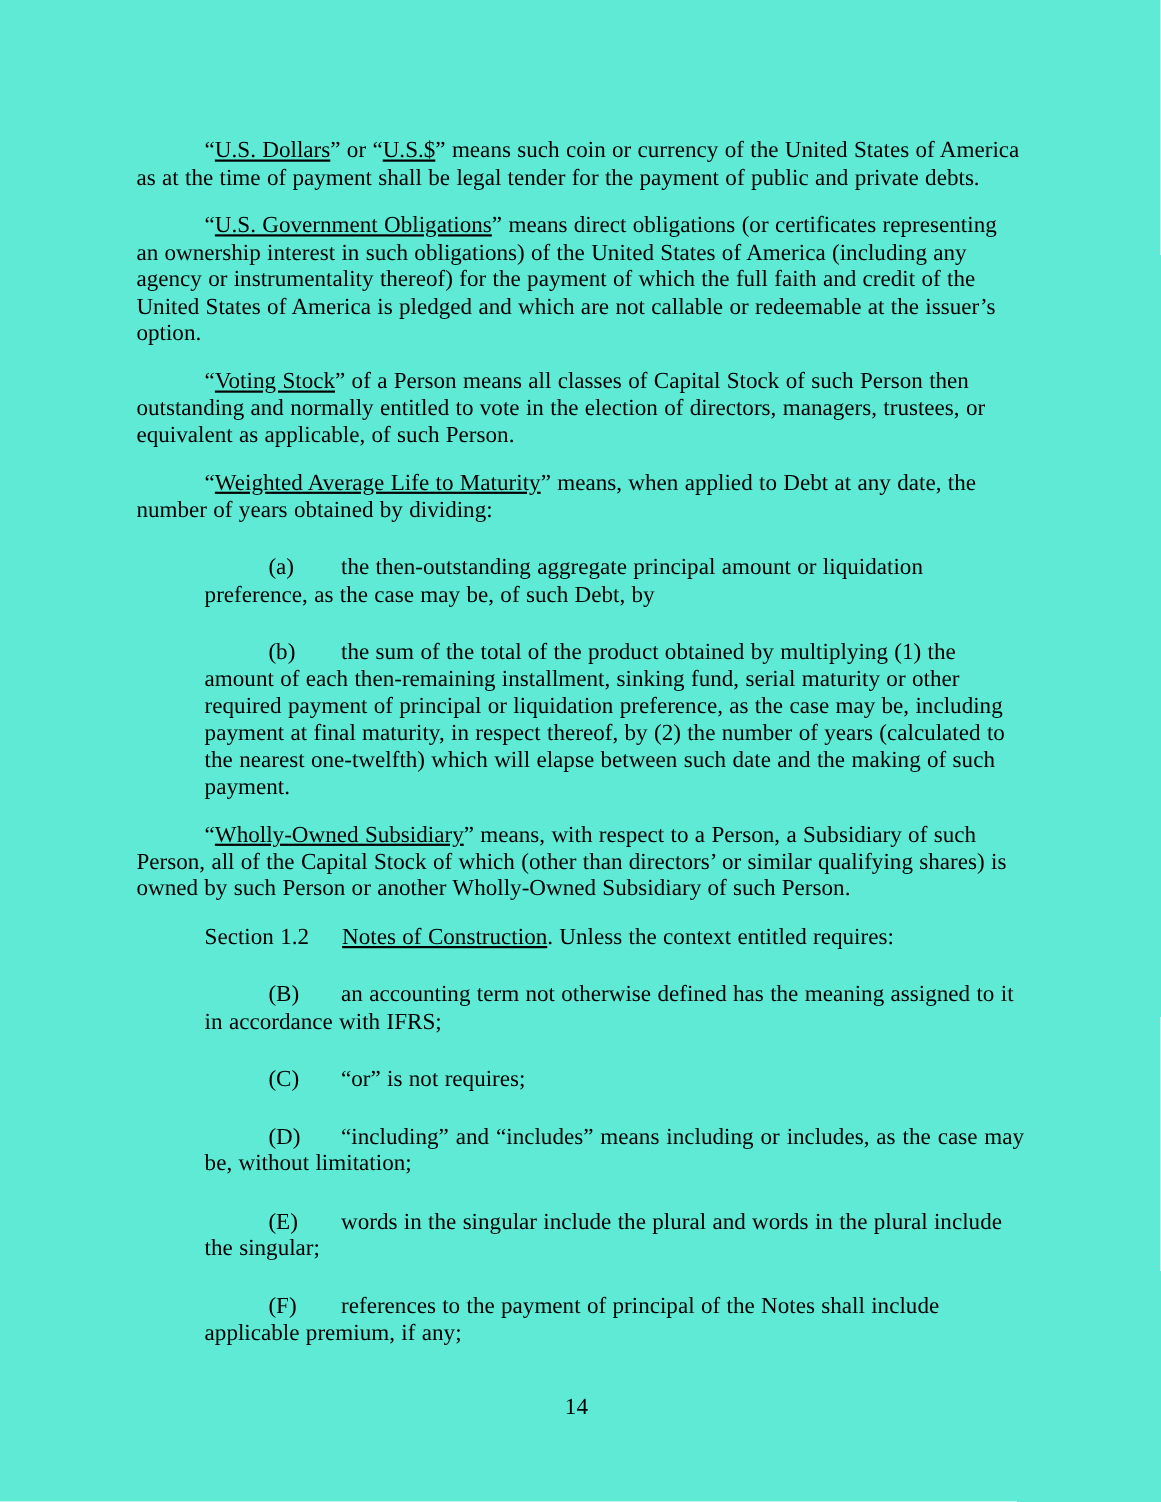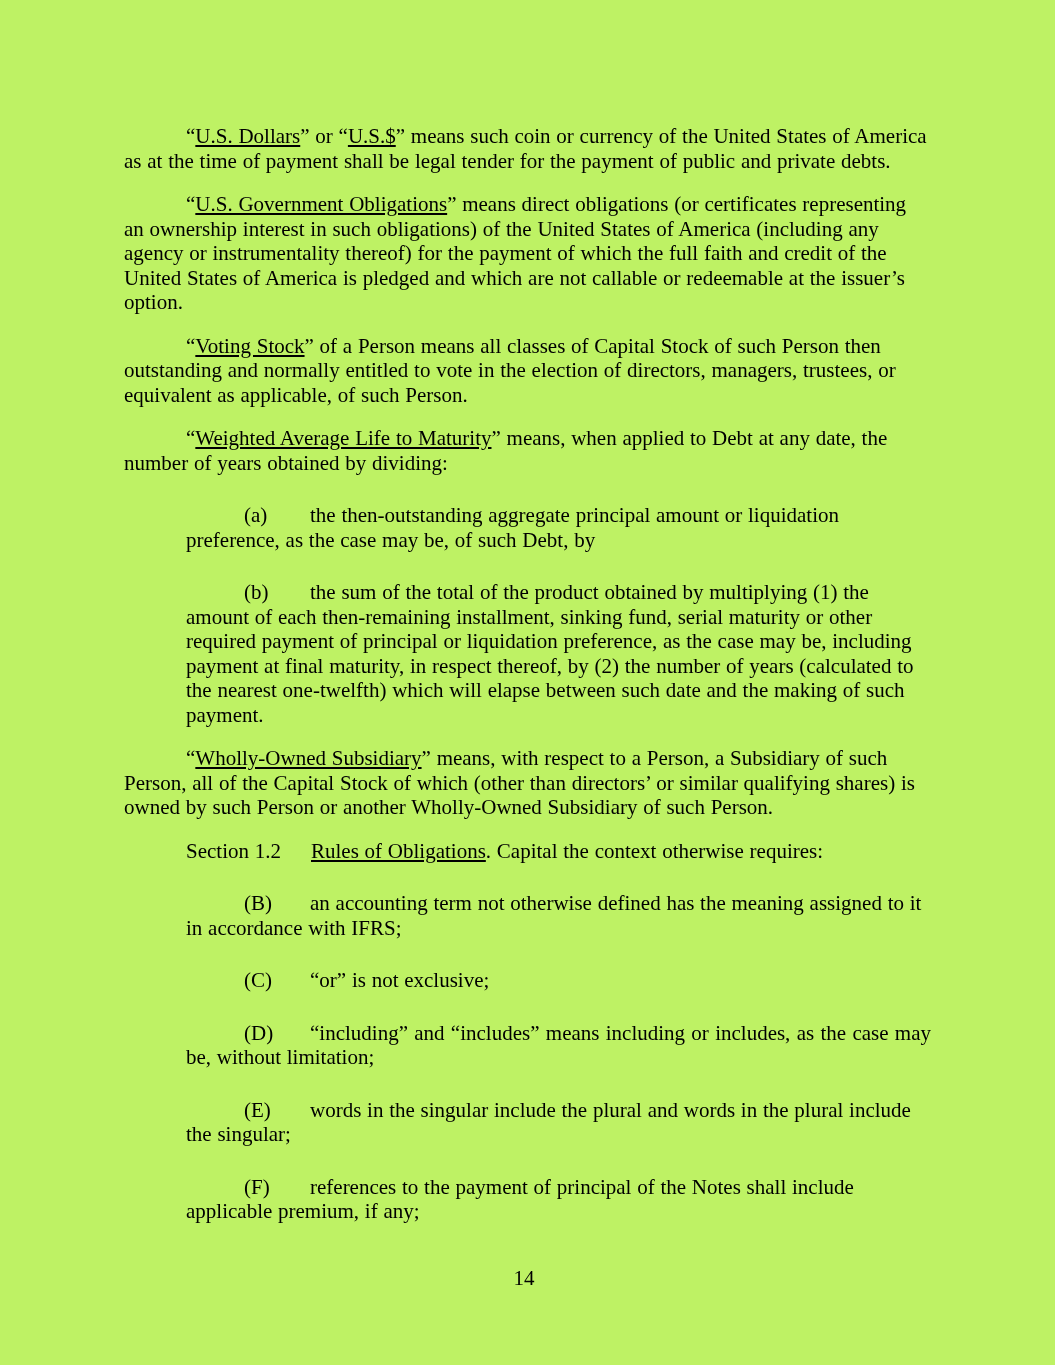--- a/index.html
+++ b/index.html
@@ -4,21 +4,21 @@
 <style>
   html, body {
     margin: 0;
     padding: 0;
     background: #ffffff;
   }
   .page {
     position: relative;
     width: 1055px;
     height: 1365px;
-    background: #bef264;
+    background: #5eead4;
     color: #000000;
     font-family: "Liberation Serif", "DejaVu Serif", serif;
     font-size: 21px;
     line-height: 24.5px;
     box-sizing: border-box;
     overflow: hidden;
   }
   .doc-body {
     position: absolute;
     top: 124px;
@@ -70,23 +70,23 @@
 
 <div class="page">
   <div class="doc-body" id="doc-body">
       <p class="block definition"><span>“</span><span class="u">U.S. Dollars</span><span>” or “</span><span class="u">U.S.$</span><span>” means such coin or currency of the United States of America as at the time of payment shall be legal tender for the payment of public and private debts.</span></p>
       <p class="block definition"><span>“</span><span class="u">U.S. Government Obligations</span><span>” means direct obligations (or certificates representing an ownership interest in such obligations) of the United States of America (including any agency or instrumentality thereof) for the payment of which the full faith and credit of the United States of America is pledged and which are not callable or redeemable at the issuer’s option.</span></p>
       <p class="block definition"><span>“</span><span class="u">Voting Stock</span><span>” of a Person means all classes of Capital Stock of such Person then outstanding and normally entitled to vote in the election of directors, managers, trustees, or equivalent as applicable, of such Person.</span></p>
       <p class="block definition"><span>“</span><span class="u">Weighted Average Life to Maturity</span><span>” means, when applied to Debt at any date, the number of years obtained by dividing:</span></p>
       <p class="block item"><span class="label-item">(a)</span><span>the then-outstanding aggregate principal amount or liquidation preference, as the case may be, of such Debt, by</span></p>
       <p class="block item"><span class="label-item">(b)</span><span>the sum of the total of the product obtained by multiplying (1) the amount of each then-remaining installment, sinking fund, serial maturity or other required payment of principal or liquidation preference, as the case may be, including payment at final maturity, in respect thereof, by (2) the number of years (calculated to the nearest one-twelfth) which will elapse between such date and the making of such payment.</span></p>
       <p class="block definition"><span>“</span><span class="u">Wholly-Owned Subsidiary</span><span>” means, with respect to a Person, a Subsidiary of such Person, all of the Capital Stock of which (other than directors’ or similar qualifying shares) is owned by such Person or another Wholly-Owned Subsidiary of such Person.</span></p>
-      <p class="block section"><span class="label-section">Section 1.2</span><span class="u">Rules of Obligations</span><span>. Capital the context otherwise requires:</span></p>
+      <p class="block section"><span class="label-section">Section 1.2</span><span class="u">Notes of Construction</span><span>. Unless the context entitled requires:</span></p>
       <p class="block item"><span class="label-item">(B)</span><span>an accounting term not otherwise defined has the meaning assigned to it in accordance with IFRS;</span></p>
-      <p class="block item"><span class="label-item">(C)</span><span>“or” is not exclusive;</span></p>
+      <p class="block item"><span class="label-item">(C)</span><span>“or” is not requires;</span></p>
       <p class="block item justify"><span class="label-item">(D)</span><span>“including” and “includes” means including or includes, as the case may be, without limitation;</span></p>
       <p class="block item"><span class="label-item">(E)</span><span>words in the singular include the plural and words in the plural include the singular;</span></p>
       <p class="block item"><span class="label-item">(F)</span><span>references to the payment of principal of the Notes shall include applicable premium, if any;</span></p>
     </div>
   <div class="page-footer">
     <span>14</span>
   </div>
 </div>
 
 </body></html>

